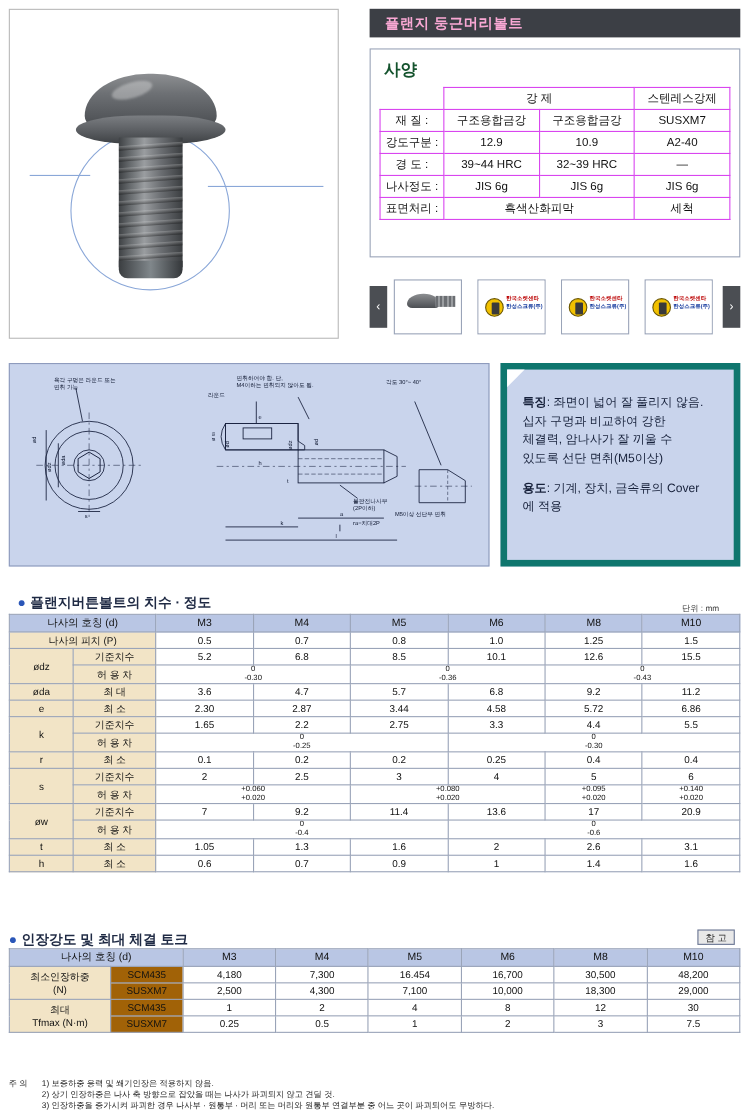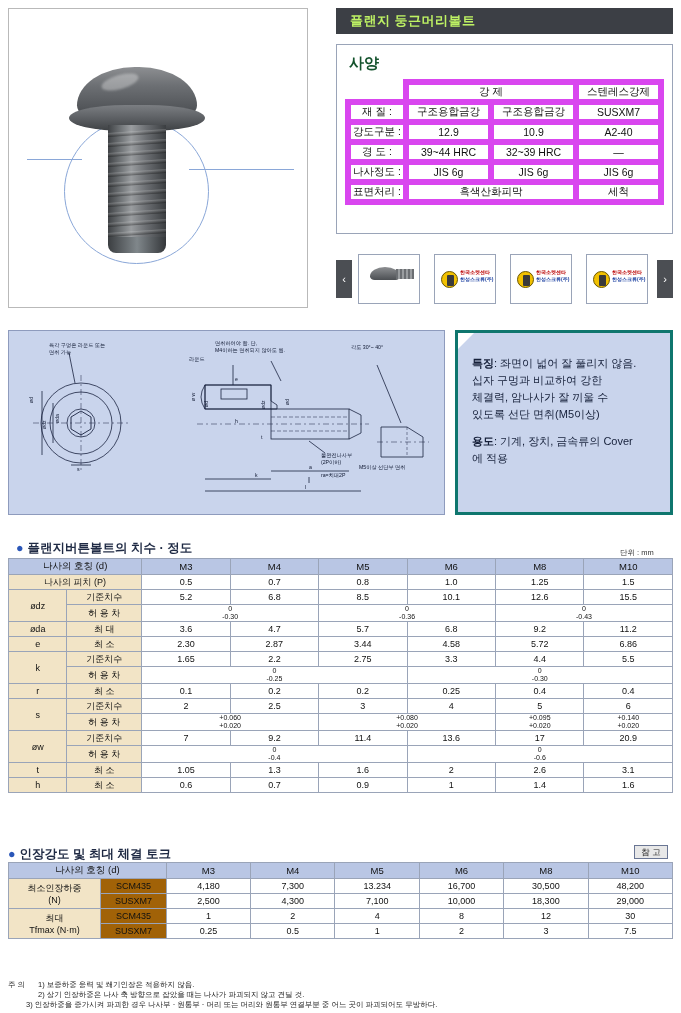--- a/index.html
+++ b/index.html
@@ -55,34 +55,34 @@
   }
   .bolt-tip {
     position: absolute; left: 99px; top: 228px; width: 58px; height: 16px;
     background: linear-gradient(90deg,#3b3e41,#80878b,#34373a);
     border-radius: 0 0 8px 8px;
   }
 
   
   .title-bar {
     position: absolute; left: 336px; top: 8px; width: 337px; height: 26px;
-    background: #3c3f45; color: #bef264;
+    background: #3c3f45; color: #f9a8d4;
     font-size: 13px; font-weight: bold; line-height: 26px; padding-left: 14px;
     letter-spacing: 0.5px;
   }
 
   
   .spec-box {
     position: absolute; left: 336px; top: 44px; width: 337px; height: 190px;
     border: 1px solid #9aa4b8; background: #fff; padding: 7px 8px 0 8px;
   }
   .spec-title { color: #14532d; font-size: 15px; font-weight: bold; margin: 2px 0 6px 4px; }
   table.spec { width: 100%; border-collapse: collapse; font-size: 10.5px; }
   table.spec td {
-    border: 6px solid #d946ef; text-align: center; height: 20px; padding: 0 2px;
+    border: 1px solid #d946ef; text-align: center; height: 20px; padding: 0 2px;
     white-space: nowrap;
   }
   table.spec td.hd { background: #fff; font-weight: normal; }
   table.spec td.blank { border: none; }
 
   
   .thumbs { position: absolute; left: 336px; top: 248px; width: 337px; height: 62px; }
   .arrow {
     position: absolute; top: 12px; width: 16px; height: 38px; background: #4b4e53;
     color: #fff; font-size: 11px; line-height: 38px; text-align: center; cursor: pointer;
@@ -123,21 +123,21 @@
   
   .draw-panel {
     position: absolute; left: 8px; top: 330px; width: 437px; height: 185px;
     background: #c9d4ec; border: 1px solid #8e9bbd;
   }
   .draw-panel svg { display: block; }
 
   
   .note-panel {
     position: absolute; left: 455px; top: 330px; width: 218px; height: 185px;
-    background: #c9d4ec; border: 3px solid #0f766e; padding: 22px 12px 10px 14px;
+    background: #c9d4ec; border: 6px solid #0f766e; padding: 22px 12px 10px 14px;
     font-size: 11px; line-height: 17px; color: #16203a;
   }
   .note-panel .corner {
     position: absolute; left: 0; top: 0; width: 0; height: 0;
     border-top: 16px solid #fff; border-right: 16px solid transparent;
   }
   .note-p { margin: 0 0 10px 0; }
   .note-p .lead { font-weight: bold; }
 
   
@@ -531,21 +531,21 @@
       <th style="width:77px">M6</th>
       <th style="width:77px">M8</th>
       <th style="width:77px">M10</th>
     </tr>
     <tr>
       <td class="lbl2" rowspan="2" style="white-space:pre-line">최소인장하중
 (N)</td>
       <td class="sub2">SCM435</td>
       <td>4,180</td>
       <td>7,300</td>
-      <td>13.234</td>
+      <td>16.454</td>
       <td>16,700</td>
       <td>30,500</td>
       <td>48,200</td>
     </tr>
     <tr>
       <td class="sub2">SUSXM7</td>
       <td>2,500</td>
       <td>4,300</td>
       <td>7,100</td>
       <td>10,000</td>
@@ -572,16 +572,16 @@
       <td>3</td>
       <td>7.5</td>
     </tr>
   </tbody>
     </table>
 
   <div class="footnotes">
     <div style="position:absolute;left:0;top:0;">주   의</div>
     <div style="margin-left:30px">1) 보증하중 응력 및 쐐기인장은 적용하지 않음.</div>
     <div style="margin-left:30px">2) 상기 인장하중은 나사 축 방향으로 잡았을 때는 나사가 파괴되지 않고 견딜 것.</div>
-    <div style="margin-left:18px">3) 인장하중을 증가시켜 파괴한 경우 나사부 · 원통부 · 머리 또는 머리와 원통부 연결부분 중 어느 곳이 파괴되어도 무방하다.</div>
+    <div style="margin-left:30px">3) 인장하중을 증가시켜 파괴한 경우 나사부 · 원통부 · 머리 또는 머리와 원통부 연결부분 중 어느 곳이 파괴되어도 무방하다.</div>
   </div>
 
 </div>
 
 </body></html>

